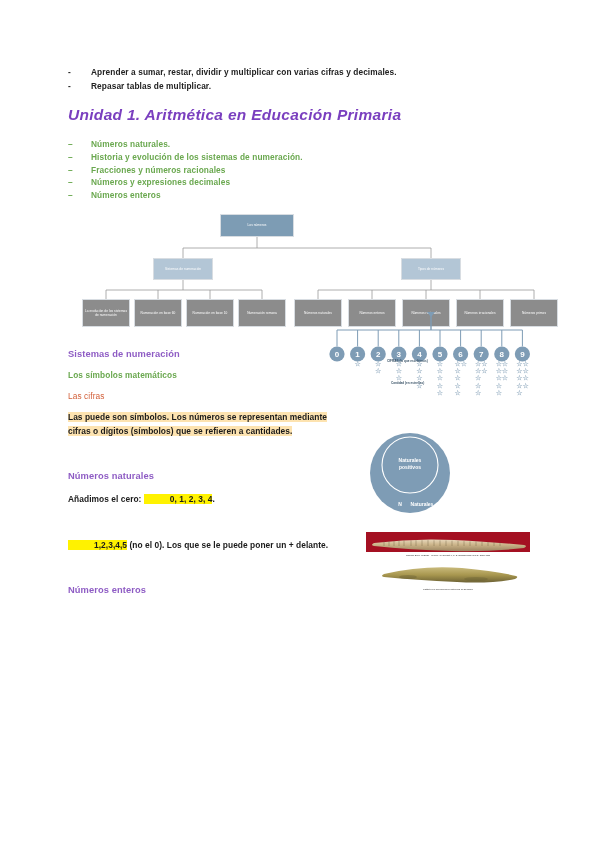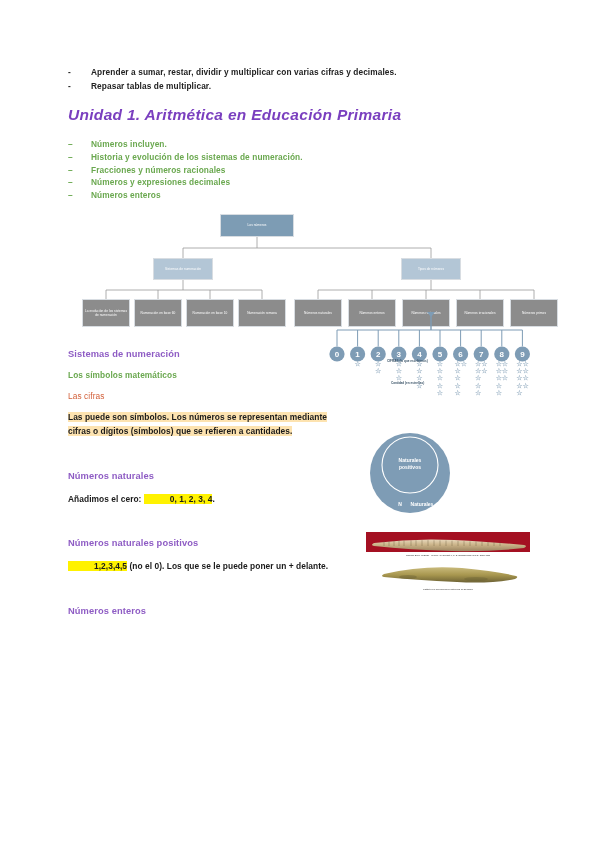--- a/index.html
+++ b/index.html
@@ -152,21 +152,21 @@
         <span class="bullet">-</span>
         <span>Repasar tablas de multiplicar.</span>
       </li>
     </ul>
 
     <div class="unit-title">Unidad 1. Aritmética en Educación Primaria</div>
 
     <ul class="green-list">
       <li>
         <span class="bullet">–</span>
-        <span>Números incluyen.</span>
+        <span>Números naturales.</span>
       </li>
       <li>
         <span class="bullet">–</span>
         <span>Historia y evolución de los sistemas de numeración.</span>
       </li>
       <li>
         <span class="bullet">–</span>
         <span>Fracciones y números racionales</span>
       </li>
       <li>
@@ -257,21 +257,20 @@
     </div>
 
     <div class="sec left-col" style="margin-top:32px;">
       <div class="h-purple">Números naturales</div>
       <p class="body-txt">
         <span>Añadimos el cero: </span><span class="hl-yellow">0, 1, 2, 3, 4</span><span>.</span>
       </p>
     </div>
 
     <div class="sec left-col" style="margin-top:32px;">
-      <div class="h-purple">Números naturales positivos</div>
       <p class="body-txt">
         <span class="hl-yellow">1,2,3,4,5</span><span> (no el 0). Los que se le puede poner un + delante.</span>
       </p>
     </div>
 
     <div class="sec left-col" style="margin-top:32px;">
       <div class="h-purple">Números enteros</div>
     </div>
 
   </div>

